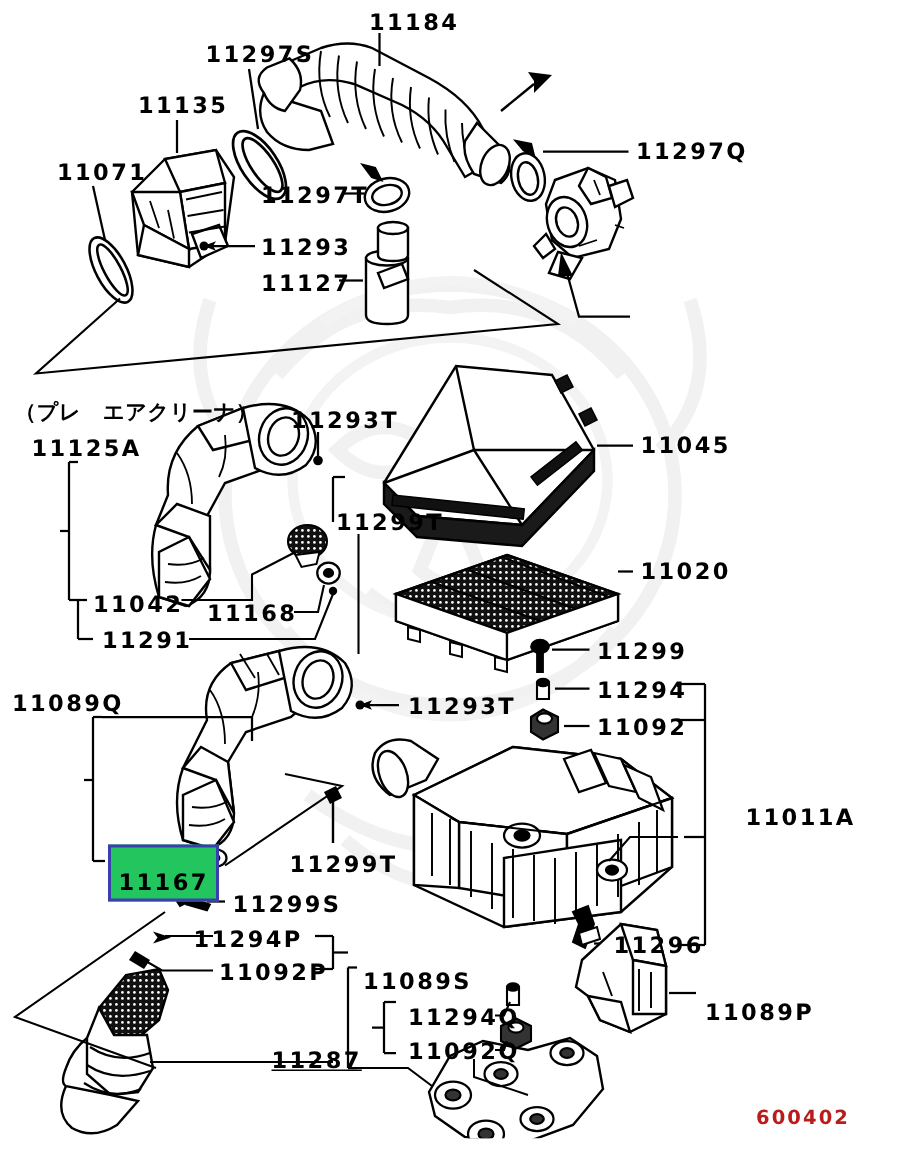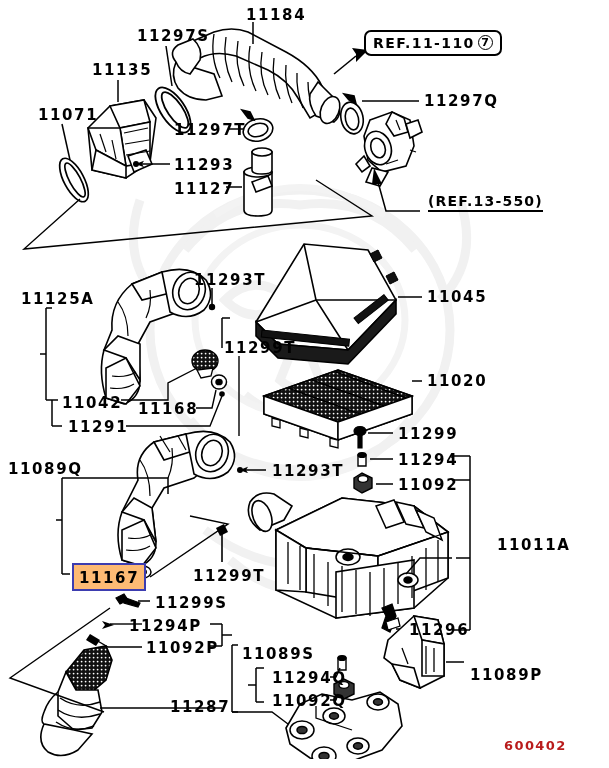--- a/index.html
+++ b/index.html
@@ -36,23 +36,23 @@
     position: absolute;
     font-family: "DejaVu Sans", "Liberation Sans", sans-serif;
     font-size: 14px;
     font-weight: 700;
     letter-spacing: 0.5px;
     color: #000000;
     white-space: nowrap;
     line-height: 1;
   }
   .lbl-highlight {
-    background: #fdba74;
+    background: #22c55e;
     border: 2px solid #3d3db0;
-    padding: 6px 5px 3px 5px;
+    padding: 16px 5px 3px 5px;
     box-sizing: border-box;
   }
   .ref-box {
     position: absolute;
     border: 2px solid #000000;
     border-radius: 7px;
     padding: 3px 7px 4px 7px;
     font-family: "DejaVu Sans", "Liberation Sans", sans-serif;
     font-size: 14px;
     font-weight: 700;
@@ -609,25 +609,21 @@
   <div class="lbl" style="left:146px; top:641px;">11092P</div>
 
   <div class="lbl" style="left:242px; top:647px;">11089S</div>
 
   <div class="lbl" style="left:470px; top:668px;">11089P</div>
 
   <div class="lbl" style="left:272px; top:671px;">11294Q</div>
 
   <div class="lbl" style="left:272px; top:694px;">11092Q</div>
 
-  <div class="lbl" style="left:170px; top:700px;">11287</div>
-
-
-  <div class="ref-box" style="left:364px; top:30px;">
-    <span>REF.11-110</span>
-    <span class="ref-circle">7</span>
-  </div>
-
-  <div class="ref-underlined" style="left:428px; top:194px;">(REF.13-550)</div>
+  <div class="lbl" style="left:181px; top:700px;text-decoration:underline;">11287</div>
+
+  <div class="lbl-jp" style="left:10px; top:268px;">（プレ　エアクリーナ）</div>
+
+
 
   <div class="diagram-id" style="left:504px; top:738px;">600402</div>
 
 </div>
 
 </body></html>

